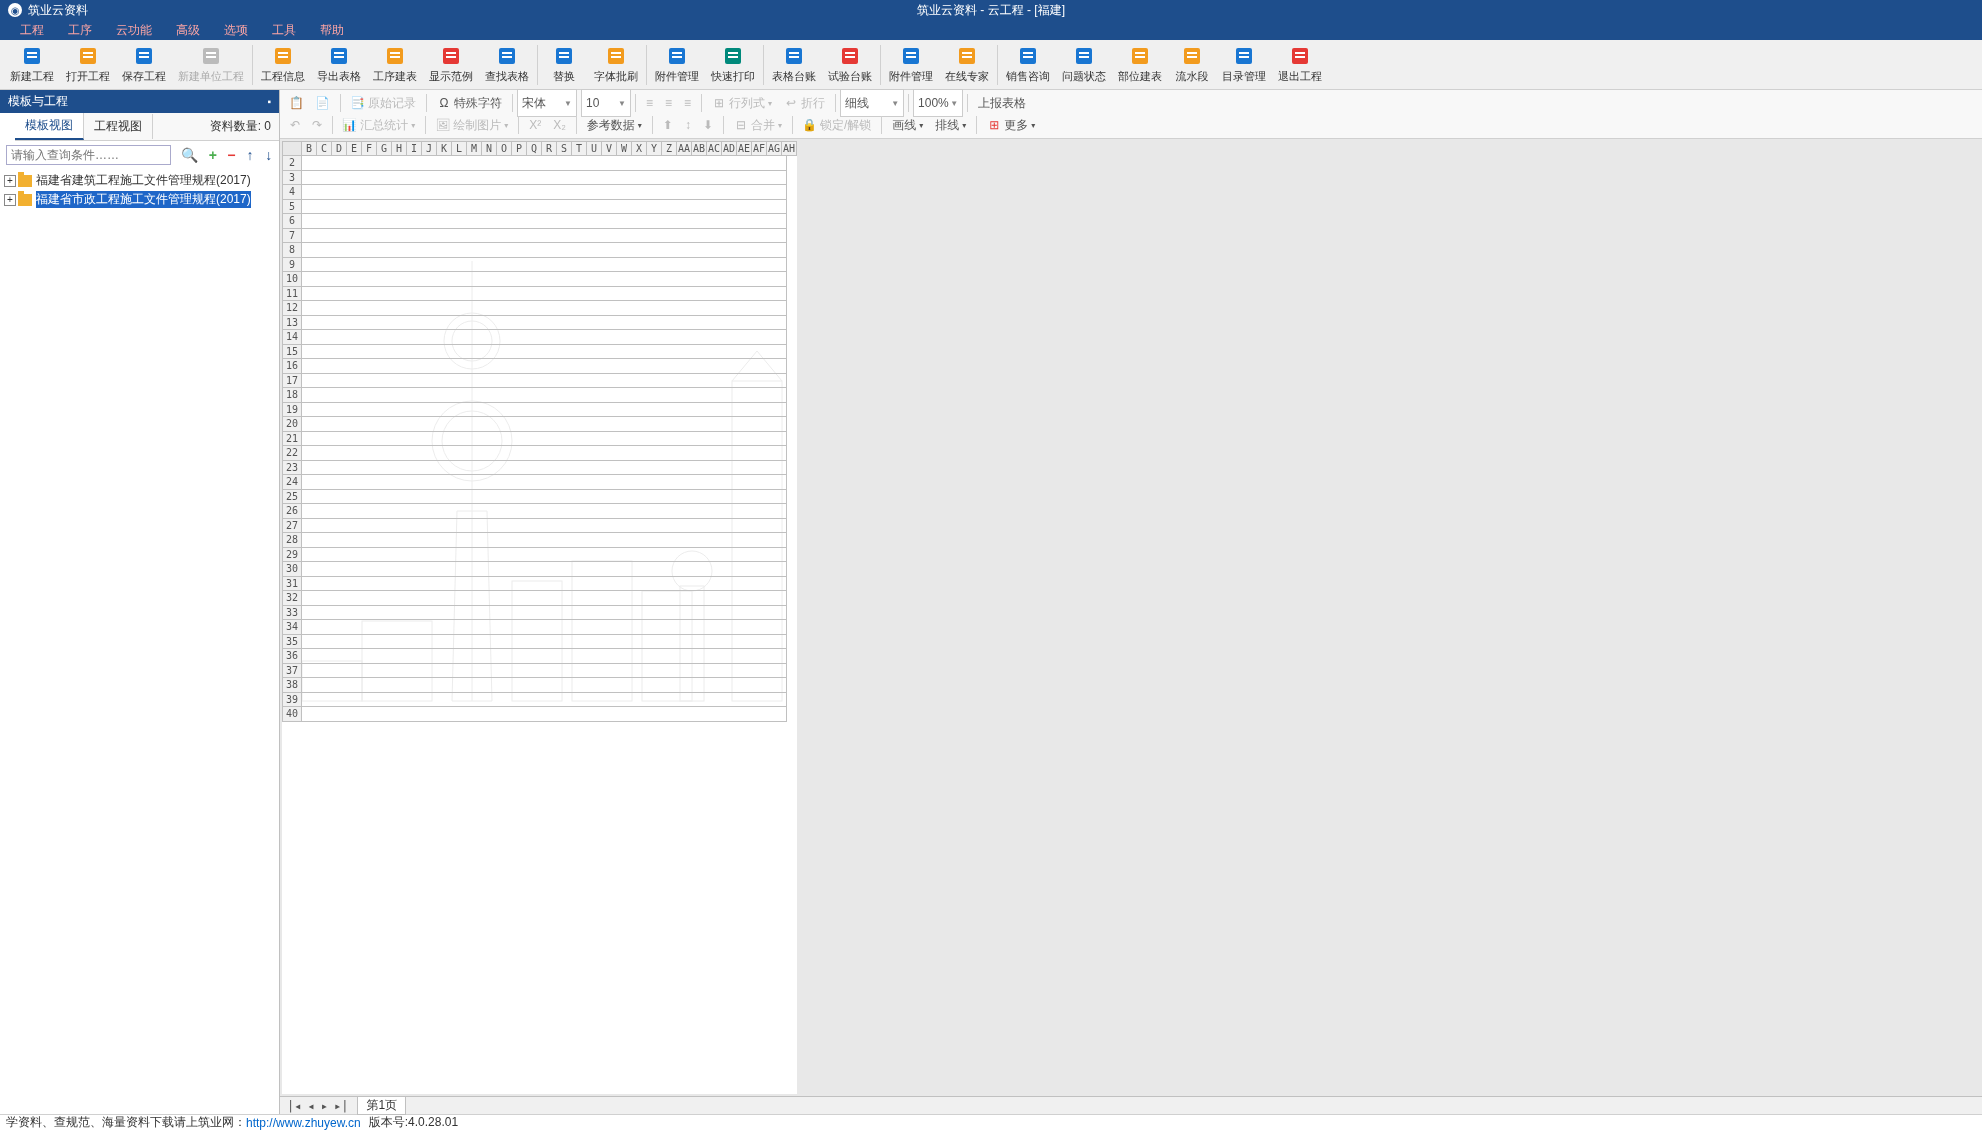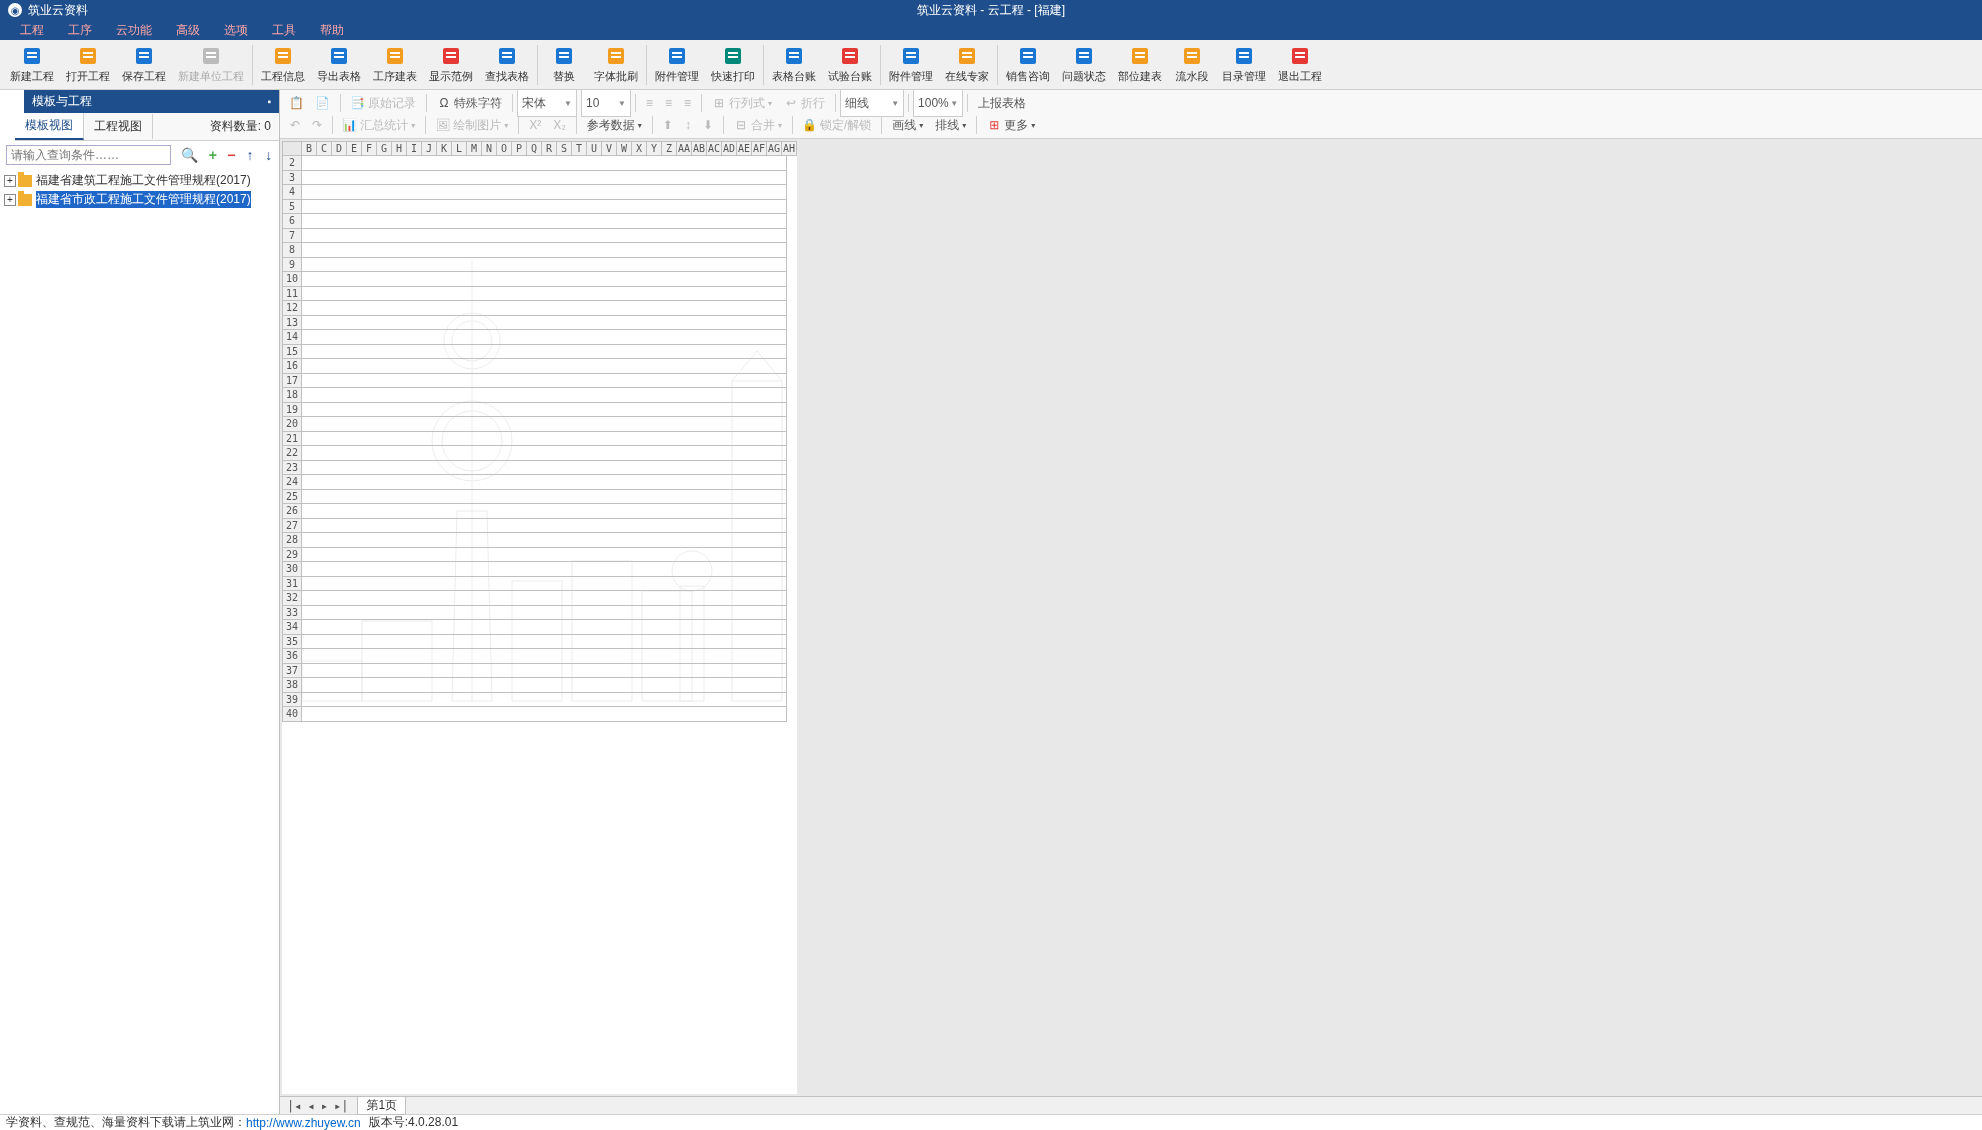--- a/index.html
+++ b/index.html
@@ -11,21 +11,21 @@
 .menubar{background:#1e4e8c;height:20px;display:flex;align-items:center;padding:0 8px;}
 .menubar .item{color:#fca5a5;padding:0 12px;font-size:12px;cursor:pointer;}
 .toolbar{background:#f0f0f0;border-bottom:1px solid #d0d0d0;height:50px;display:flex;align-items:center;padding:0 4px;}
 .tool-btn{display:flex;flex-direction:column;align-items:center;padding:2px 6px;cursor:pointer;min-width:48px;}
 .tool-btn .icon{width:22px;height:22px;margin-bottom:2px;display:flex;align-items:center;justify-content:center;}
 .tool-btn .lbl{font-size:11px;color:#333;white-space:nowrap;}
 .tool-btn.disabled .lbl{color:#aaa;}
 .tool-sep{width:1px;height:40px;background:#d0d0d0;margin:0 2px;}
 .main{display:flex;height:calc(100vh - 106px);}
 .sidebar{width:280px;border-right:1px solid #c0c0c0;display:flex;flex-direction:column;background:#fff;}
-.panel-header{background:#1e4e8c;color:#fff;padding:3px 8px;font-size:12px;display:flex;justify-content:space-between;align-items:center;margin-left:24px;}
+.panel-header{background:#1e4e8c;color:#fff;padding:3px 8px;font-size:12px;display:flex;justify-content:space-between;align-items:center;}
 .panel-header .pin{font-size:10px;}
 .tabs{display:flex;border-bottom:1px solid #d0d0d0;background:#f8f8f8;align-items:center;margin-left:15px;}
 .tab{padding:4px 10px;font-size:12px;cursor:pointer;border-right:1px solid #d0d0d0;}
 .tab.active{background:#fff;color:#1e4e8c;border-bottom:2px solid #1e4e8c;}
 .count{margin-left:auto;padding:0 8px;color:#333;font-size:12px;}
 .search-row{display:flex;padding:4px 6px;gap:10px;align-items:center;}
 .search-row input{flex:1;border:1px solid #aac;padding:2px 4px;color:#999;font-size:12px;height:20px;}
 .search-row .sbtn{width:18px;height:18px;display:flex;align-items:center;justify-content:center;cursor:pointer;font-size:14px;}
 .tree{flex:1;overflow:auto;padding:2px 4px;}
 .tree-item{display:flex;align-items:center;padding:1px 0;font-size:12px;white-space:nowrap;}

